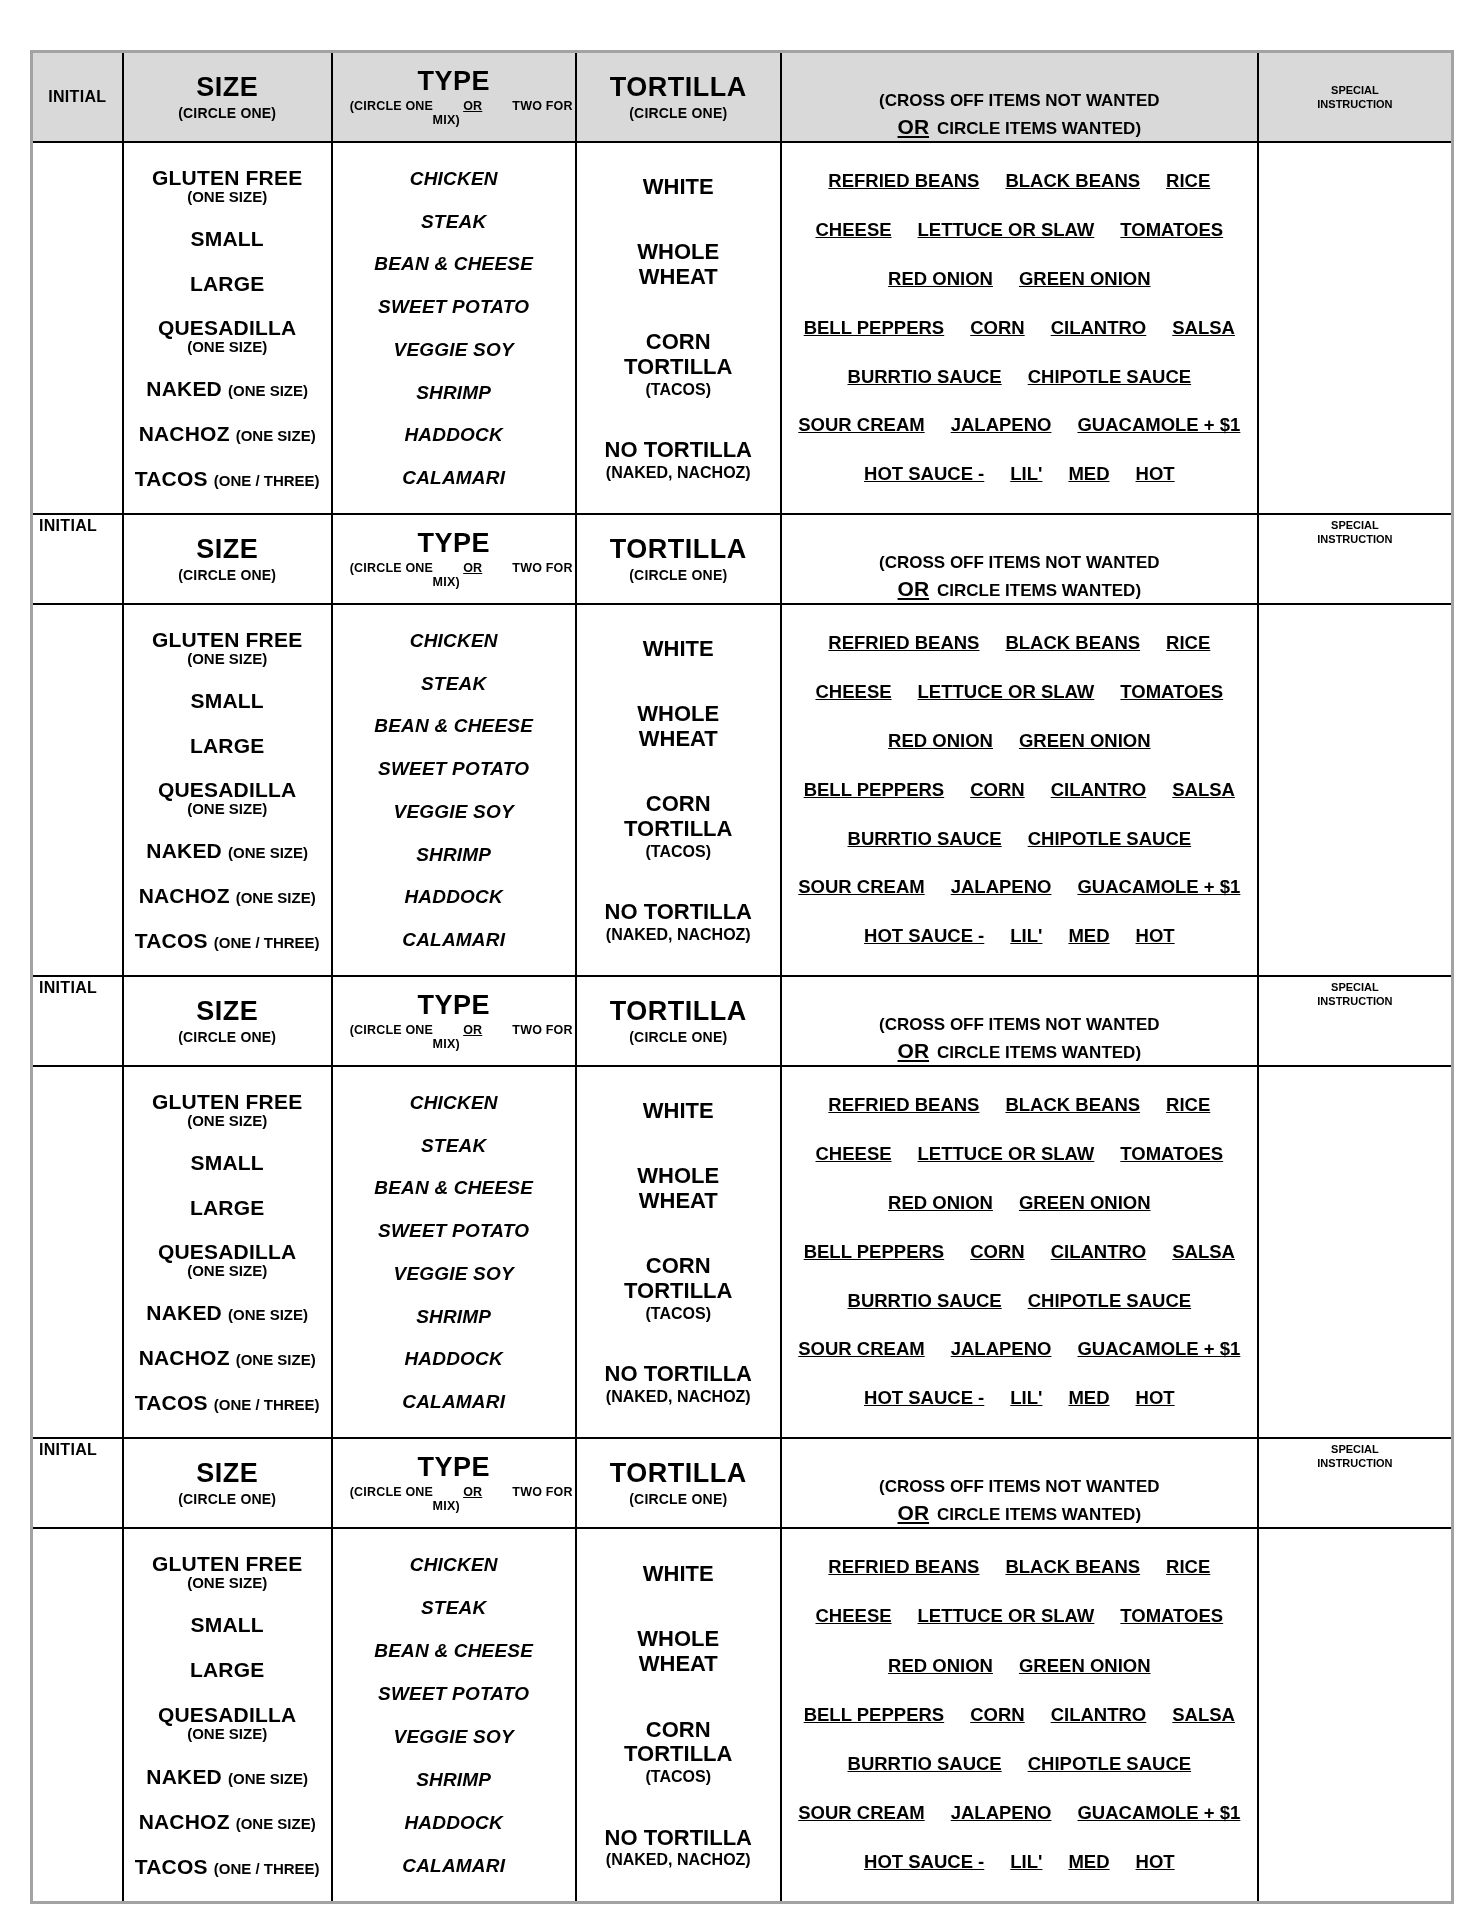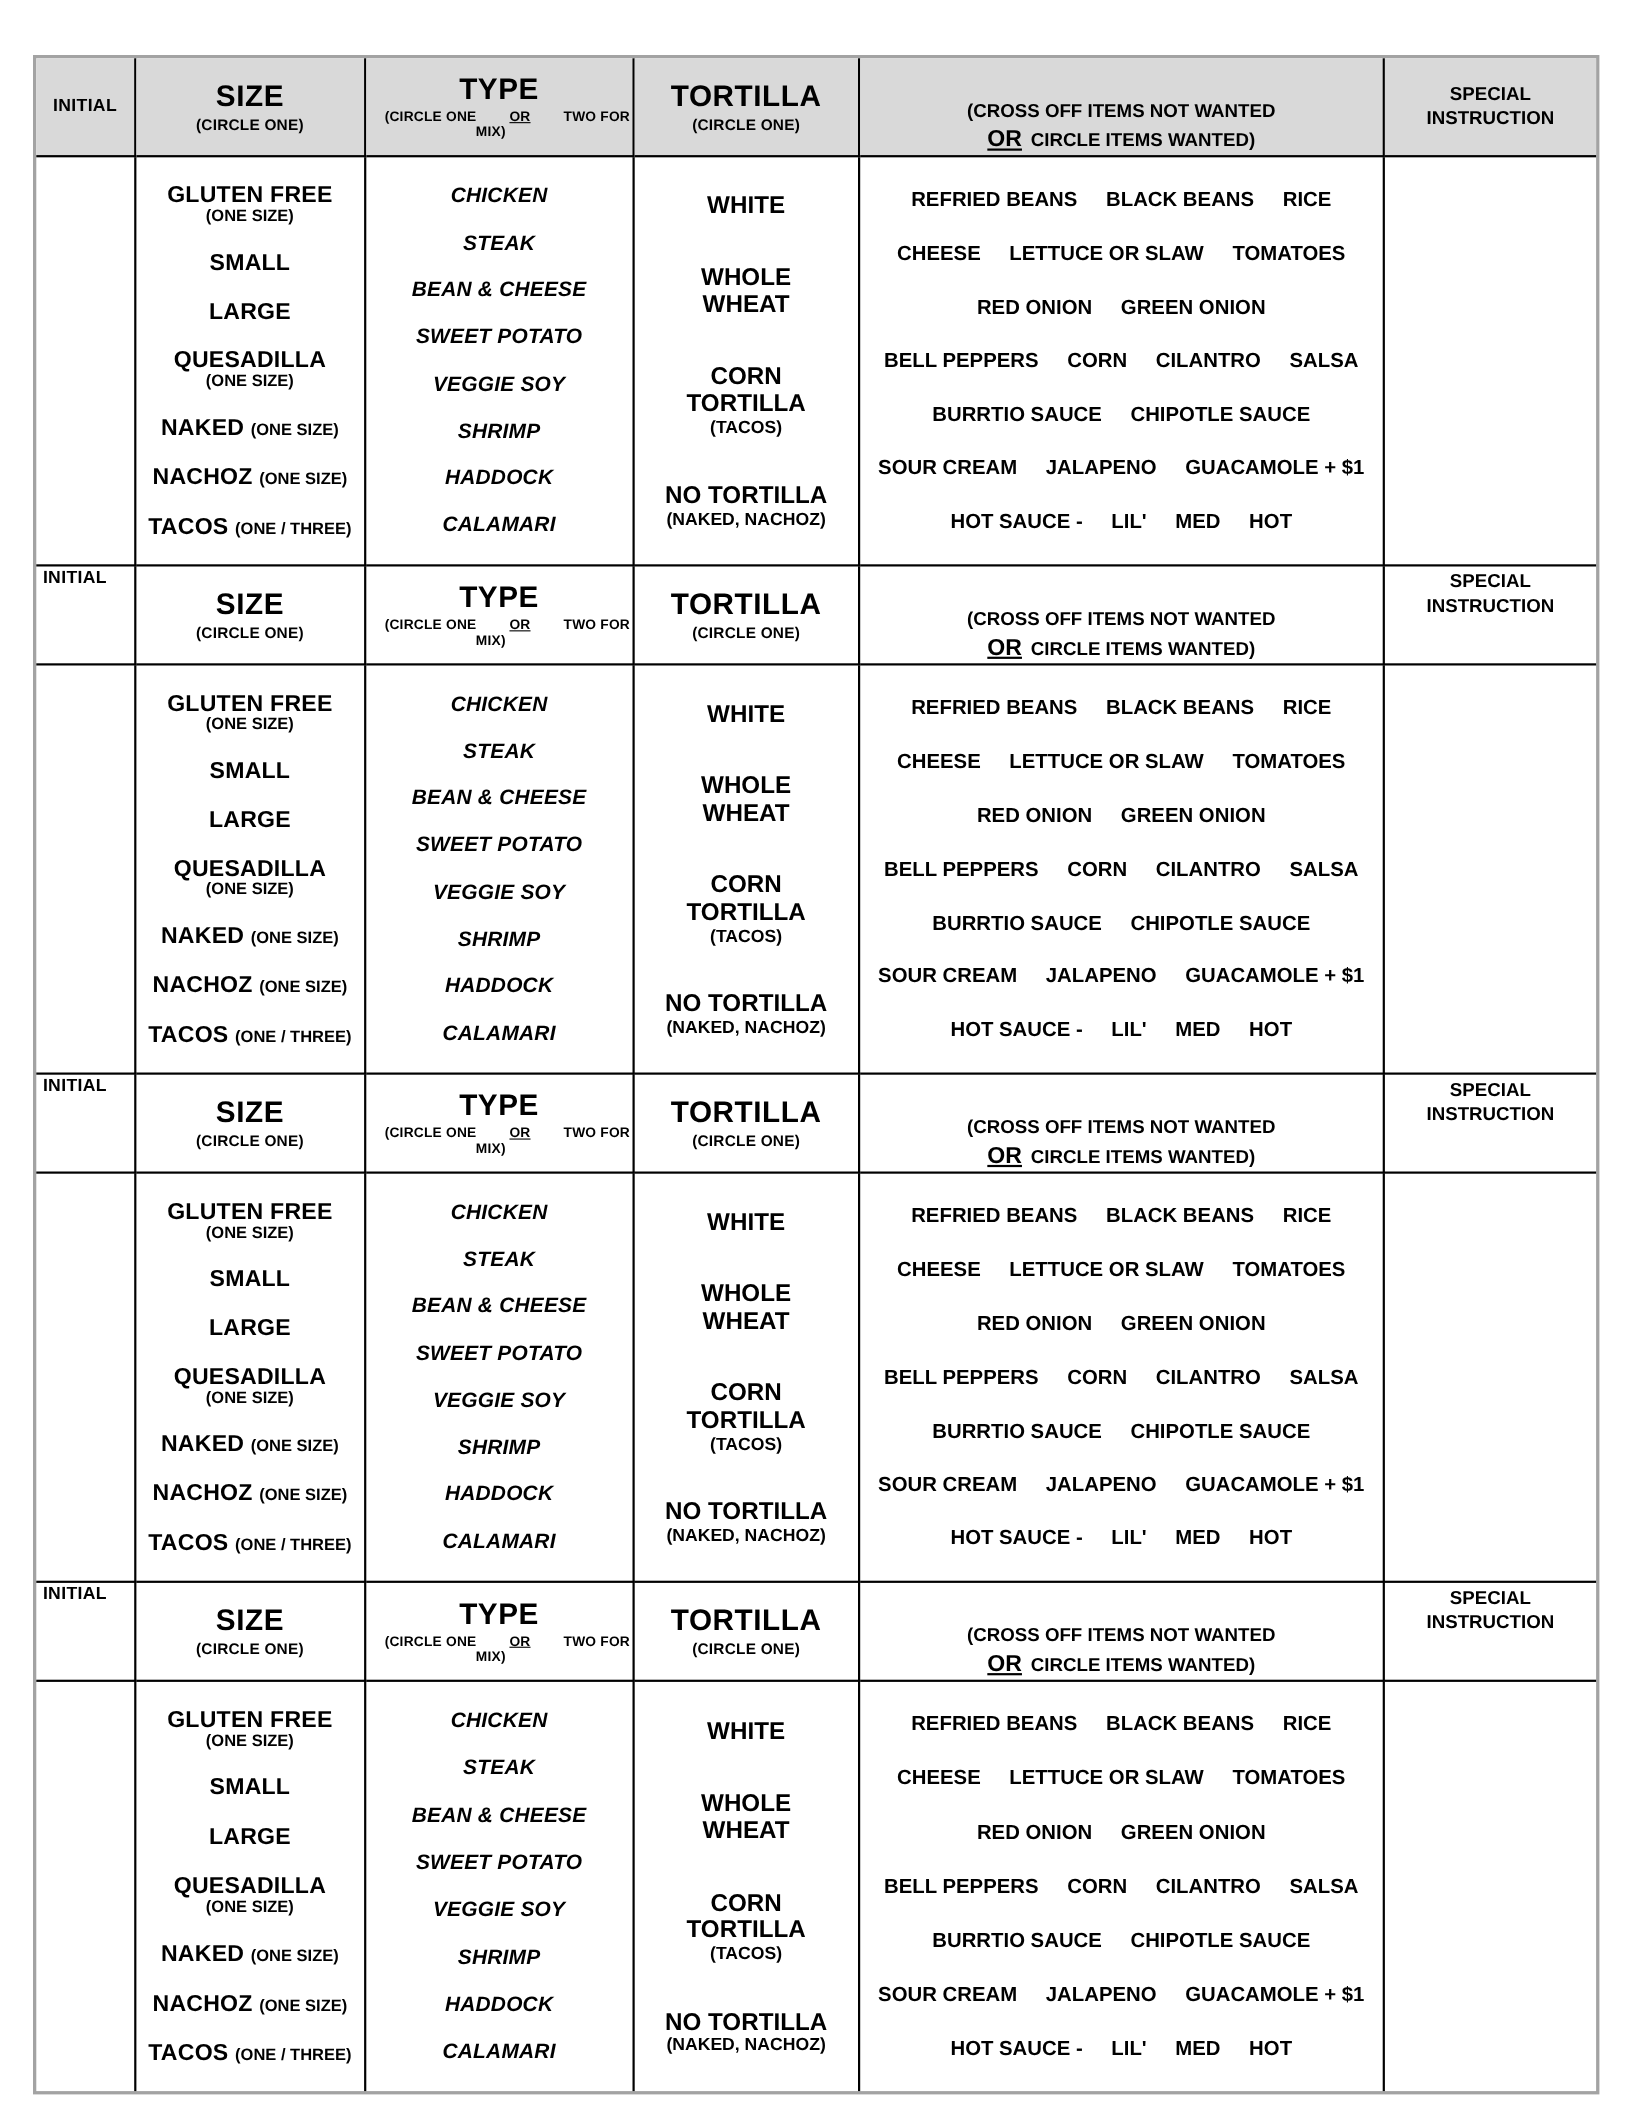--- a/index.html
+++ b/index.html
@@ -38,39 +38,39 @@
   .h-title { font-size: 27px; letter-spacing: 0.5px; line-height: 1.05; }
   .h-sub { font-size: 14px; margin-top: 3px; letter-spacing: 0.2px; }
   .c-type .h-sub { font-size: 12.5px; }
   .u { text-decoration: underline; }
   .sub-part { margin: 0 15px; text-align: right; }
 
   .c-toppings .t-line1 { font-size: 17px; margin-top: 36px; }
   .c-toppings .t-line2 { font-size: 17px; margin-top: 4px; display: flex; align-items: baseline; justify-content: center; }
   .c-toppings .big-or { font-size: 21px; text-decoration: underline; margin-right: 8px; }
 
-  .c-special .sp-line { font-size: 17px; line-height: 1.3; }
+  .c-special .sp-line { font-size: 11px; line-height: 1.3; }
 
   
   .body-row .c-size { justify-content: space-around; padding: 12px 4px; }
   .size-opt { line-height: 1.0; }
   .size-opt .opt-label { font-size: 21px; letter-spacing: 0.2px; text-align: right; }
   .size-opt .opt-note { font-size: 15px; }
   .size-opt.note-below .opt-note { display: block; margin-top: 1px; }
   .size-opt.note-inline .opt-note { margin-left: 6px; }
 
   .body-row .c-type { justify-content: space-around; padding: 14px 4px; }
   .type-opt { font-size: 19px; line-height: 1.0; letter-spacing: 0.2px; font-style: italic; }
 
   .body-row .c-tortilla { justify-content: space-around; padding: 12px 0; }
   .tortilla-opt { line-height: 1.0; }
   .tortilla-opt .opt-label { font-size: 22px; white-space: pre-line; line-height: 1.12; display: block; }
   .tortilla-opt .opt-note { font-size: 16px; display: block; margin-top: 2px; }
 
-  .body-row .c-toppings { justify-content: space-around; padding: 14px 6px; }
+  .body-row .c-toppings { justify-content: space-around; padding: 14px 6px; text-decoration: underline; }
   .topping-line { display: flex; gap: 26px; justify-content: center; align-items: baseline; font-size: 18.5px; line-height: 1.0; width: 100%; }
   .topping-item { white-space: nowrap; }
 </style>
 </head>
 <body>
 
 <div class="sheet">
   <div class="form-table" id="form-table">
   <section class="form-section">
 

